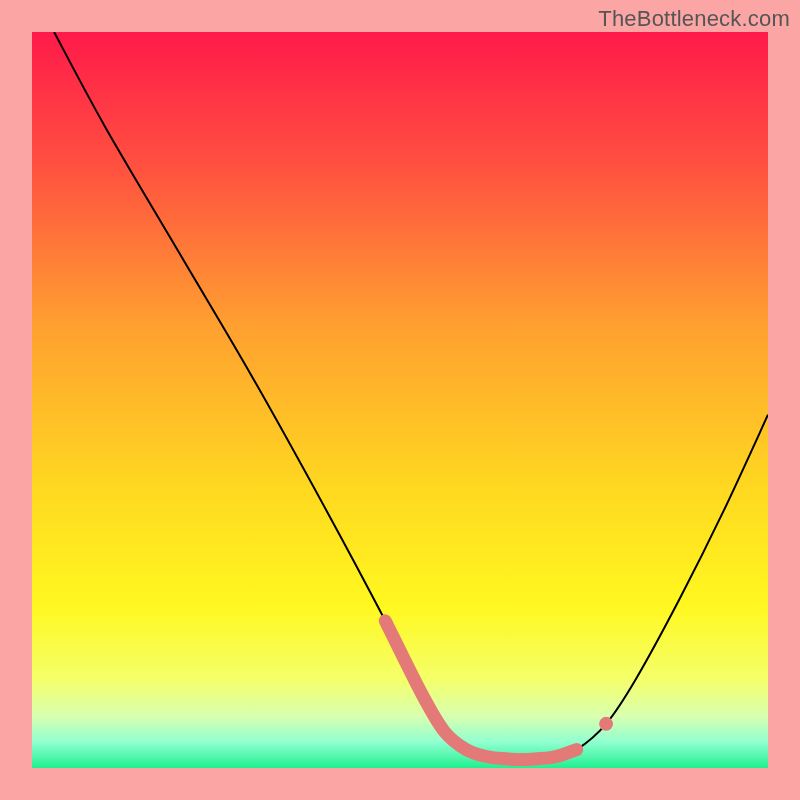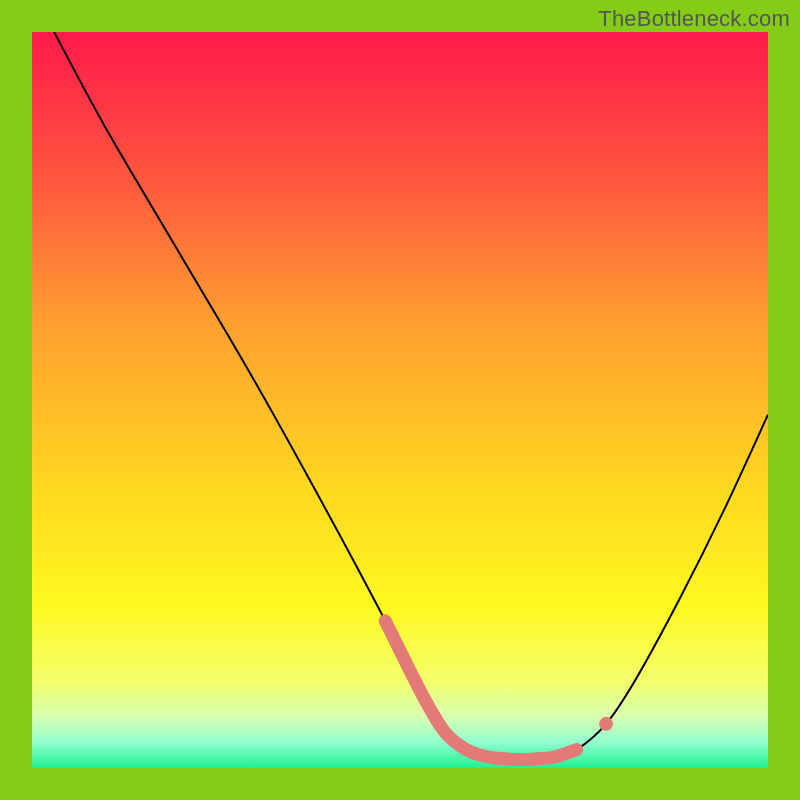--- a/index.html
+++ b/index.html
@@ -8,21 +8,21 @@
     width: 800px;
     height: 800px;
     background: #000;
     overflow: hidden;
     font-family: Arial, Helvetica, sans-serif;
   }
   .stage {
     position: relative;
     width: 800px;
     height: 800px;
-    background: #84cc16;
+    background: #fca5a5;
   }
   .plot {
     position: absolute;
     left: 32px;
     top: 32px;
     width: 736px;
     height: 736px;
   }
   .watermark {
     position: absolute;

